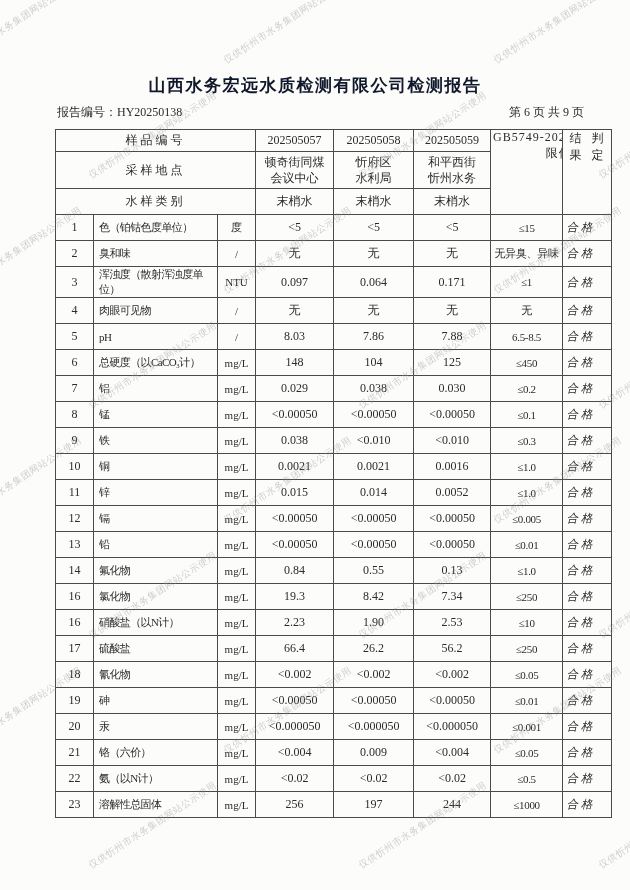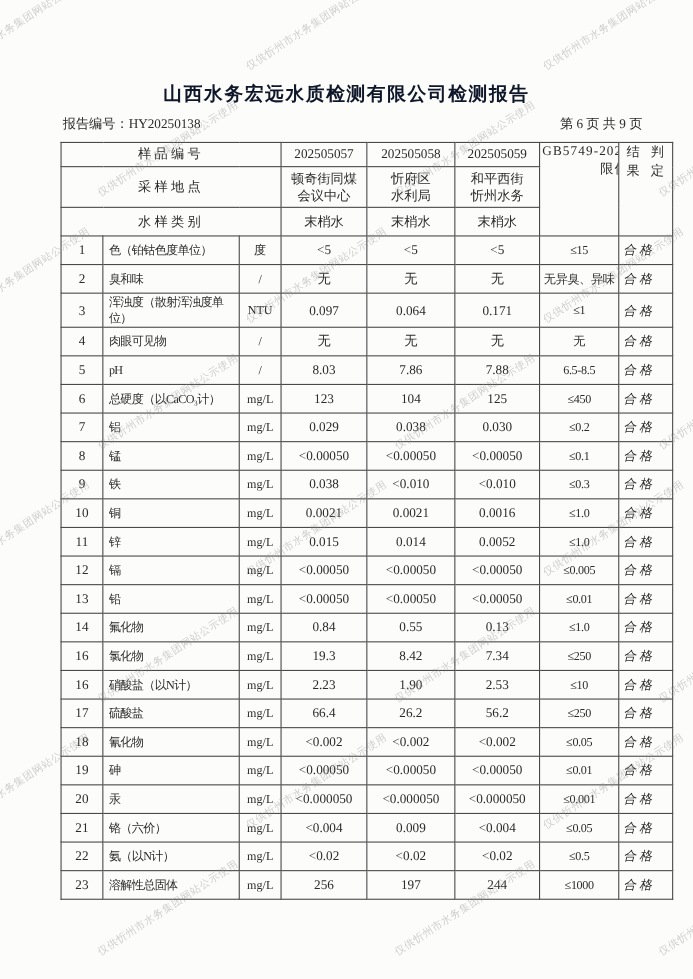--- a/index.html
+++ b/index.html
@@ -199,21 +199,21 @@
           <td class="c-v1">8.03</td>
           <td class="c-v2">7.86</td>
           <td class="c-v3">7.88</td>
           <td class="c-limit">6.5-8.5</td>
           <td class="c-result">合格</td>
         </tr>
         <tr>
           <td class="c-no">6</td>
           <td class="c-item">总硬度（以CaCO₃计）</td>
           <td class="c-unit">mg/L</td>
-          <td class="c-v1">123</td>
+          <td class="c-v1">148</td>
           <td class="c-v2">104</td>
           <td class="c-v3">125</td>
           <td class="c-limit">≤450</td>
           <td class="c-result">合格</td>
         </tr>
         <tr>
           <td class="c-no">7</td>
           <td class="c-item">铝</td>
           <td class="c-unit">mg/L</td>
           <td class="c-v1">0.029</td>

